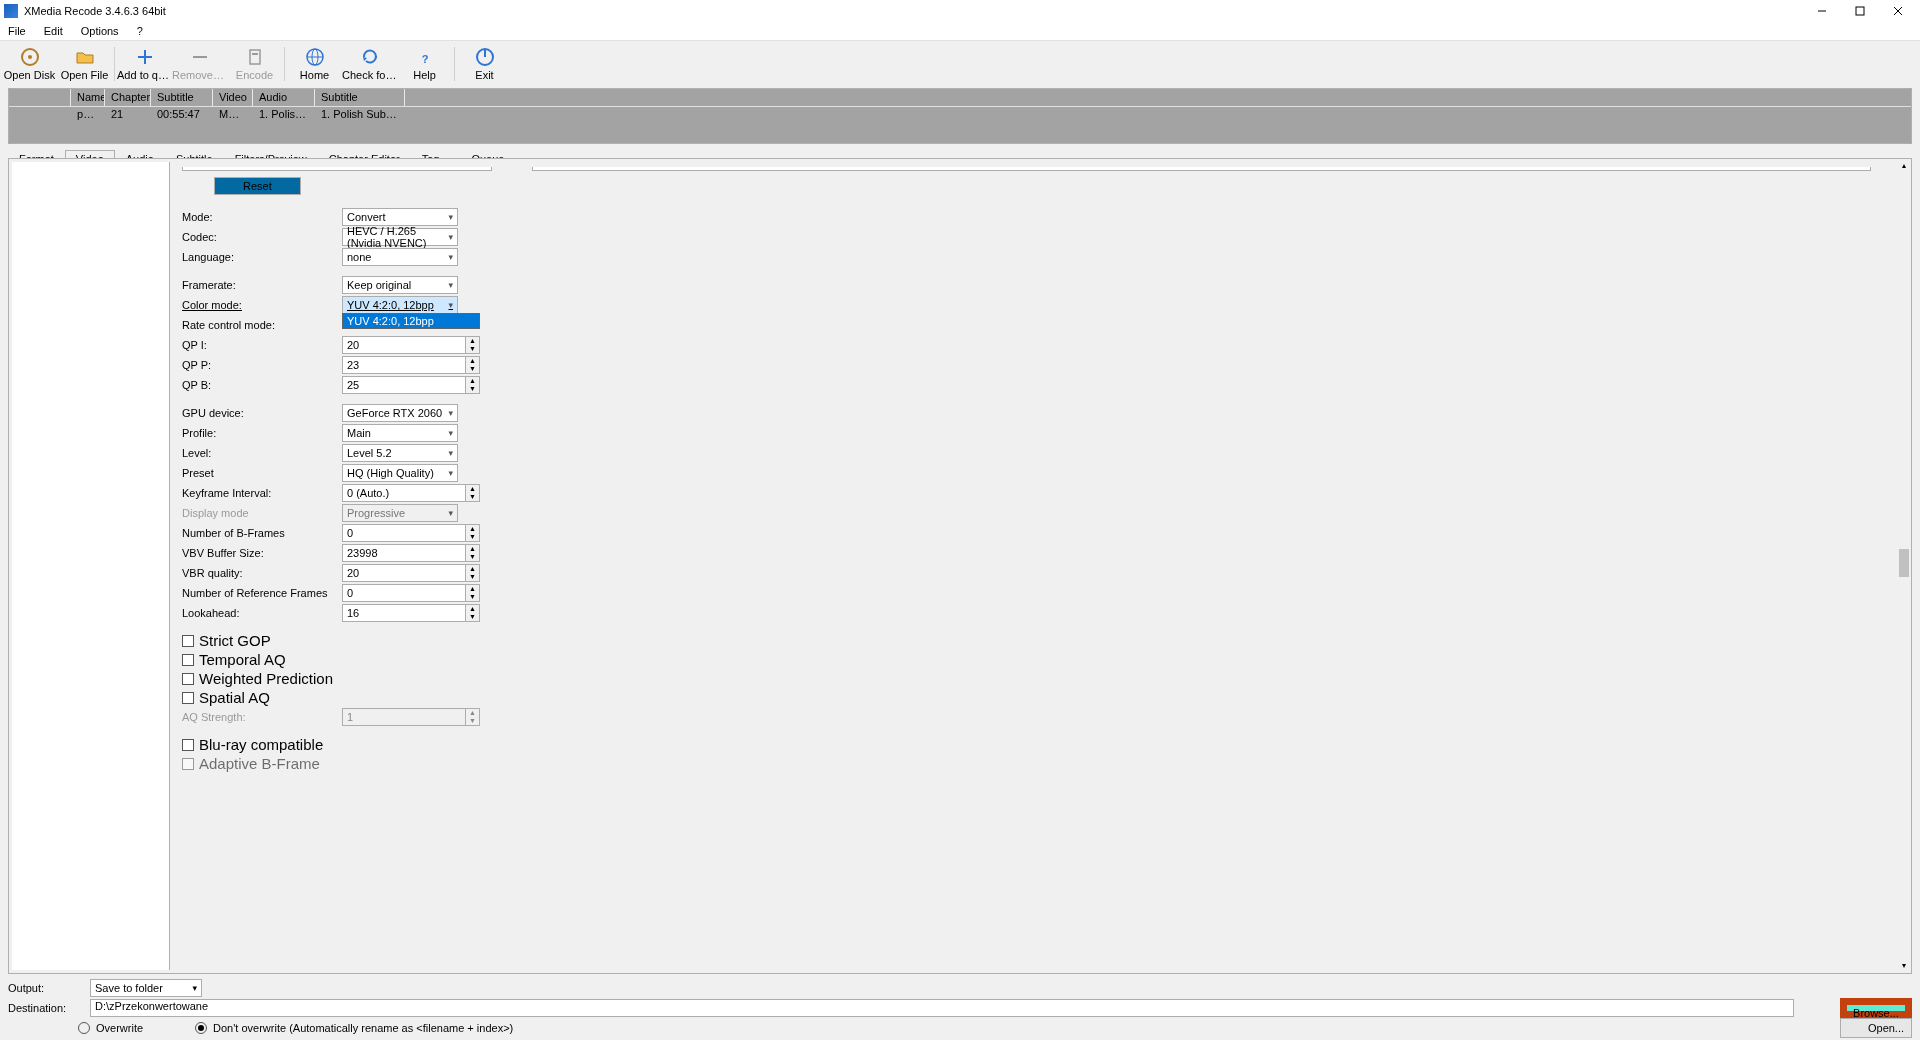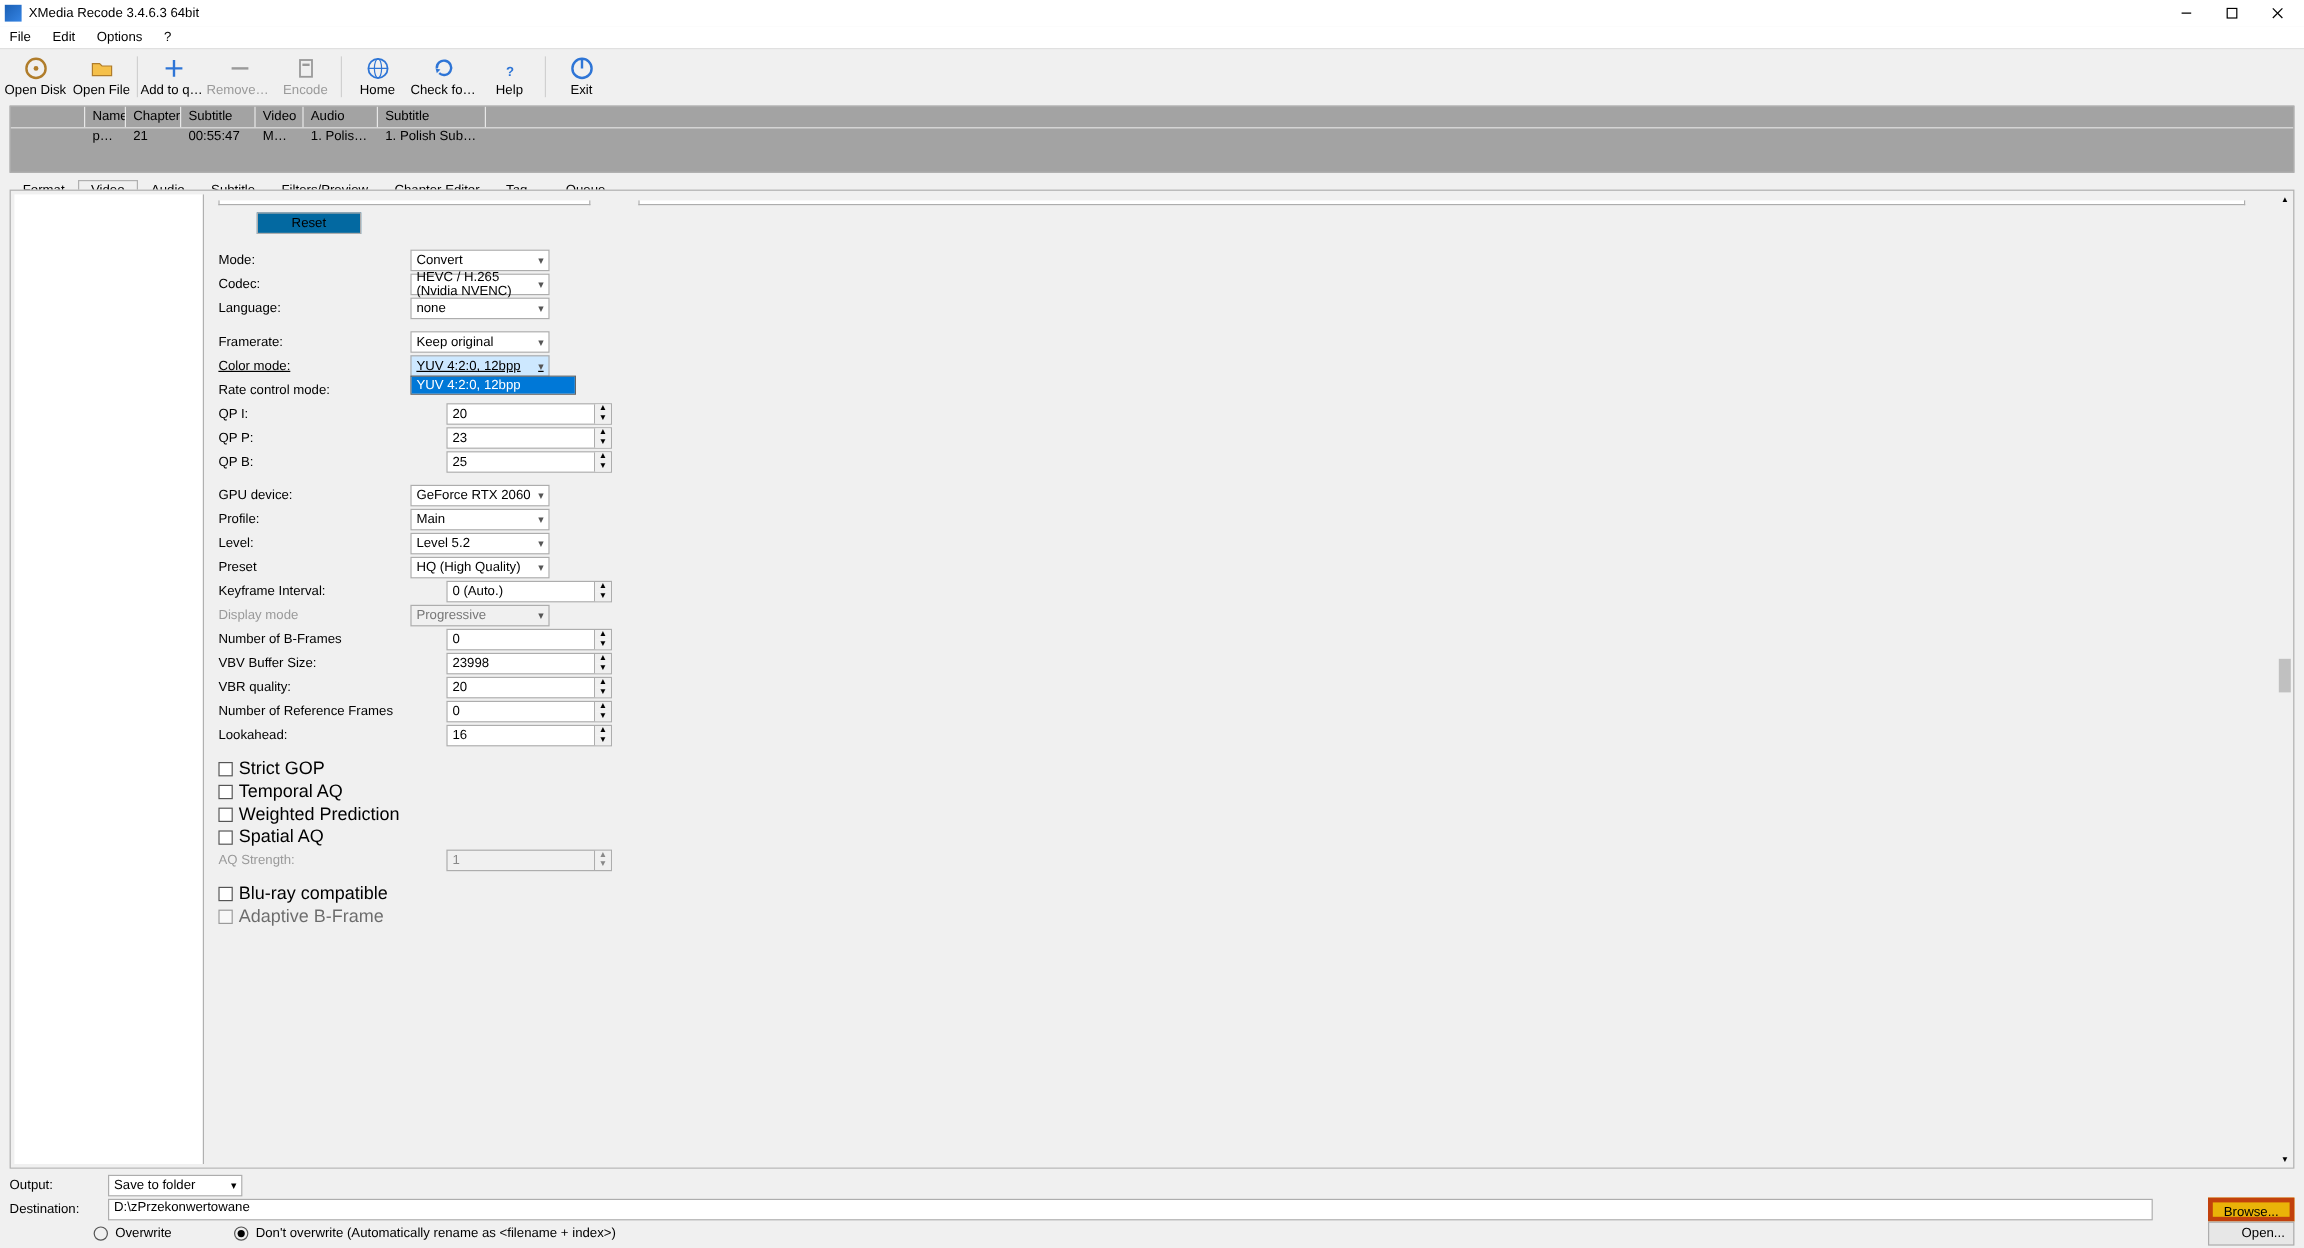--- a/index.html
+++ b/index.html
@@ -56,41 +56,41 @@
 .reset-wrap { margin: 4px 0 12px 0; }
 .btn { border:1px solid #adadad; background: #0369a1; padding: 2px 28px; cursor:pointer; font-size:11px; display:inline-block;margin-left:32px;}
 .row { display:flex; align-items:center; height:20px; margin-bottom:0; }
 .row .lbl { width:160px; font-size:11px; }
 .row .lbl.disabled { color:#9a9a9a; }
 .gap {height:8px;}
 .combo { width:116px; height:18px; border:1px solid #adadad; background:#fff; display:flex; align-items:center; padding:0 4px; position:relative; cursor:pointer;}
 .combo .caret { margin-left:auto; font-size:9px; color:#555;}
 .combo.disabled { background:#f0f0f0; color:#777;}
 .combo.open-sel { background:#cde8ff; }
-.spin { width:138px; height:18px; border:1px solid #adadad; background:#fff; display:flex; align-items:center; padding:0 4px; position:relative;margin-left:30px; }
+.spin { width:138px; height:18px; border:1px solid #adadad; background:#fff; display:flex; align-items:center; padding:0 4px; position:relative; }
 .spin .spinbtns { position:absolute; right:0; top:0; bottom:0; width:14px; border-left:1px solid #adadad; display:flex; flex-direction:column;}
 .spin .sb { flex:1; font-size:7px; text-align:center; line-height:7px; background:#f0f0f0; cursor:pointer;}
 .spin .sval { font-size:11px; }
 .chk-row { display:flex; align-items:center; height:19px; gap:5px; }
 .chk { width:12px; height:12px; border:1px solid #555; background:#fff; display:inline-block;}
 .chk-label { font-size:15px;}
 
 
 .dropdown-open { position:absolute; z-index:20; width:138px; border:1px solid #646464; background:#fff;}
 .dropdown-open .opt { padding:1px 4px; font-size:11px;}
 .dropdown-open .opt.hl { background:#0078d7; color:#fff;}
 
 
 .bottombar { position:absolute; left:0; right:0; bottom:0; height:66px; background:#f0f0f0; padding:4px 8px 2px 8px; }
 .brow { display:flex; align-items:center; height:20px; gap:20px;}
 .blbl { width:62px; font-size:11px;}
 .bcombo { width:112px; height:18px; border:1px solid #adadad; background:#fff; display:flex; align-items:center; padding:0 4px; cursor:pointer;}
 .bcombo .caret { margin-left:auto; font-size:9px;}
 .dest-input { flex:1; height:18px; border:1px solid #adadad; background:#fff; padding:0 4px; font-size:11px;}
-.browse-btn { width:72px; height:20px; border:4px solid #c2410c; background:#eab308; cursor:pointer; font-size:11px; text-align:center; line-height:16px;}
+.browse-btn { width:72px; height:20px; border:7px solid #c2410c; background:#5eead4; cursor:pointer; font-size:11px; text-align:center; line-height:16px;}
 .open-btn { width:72px; height:20px; border:1px solid #adadad; background:#e7e7e7; cursor:pointer; font-size:11px; text-align:center; line-height:18px;padding-left:20px;}
 .radio-row { display:flex; align-items:center; gap:6px; margin-left:70px; height:18px;}
 .radio { width:12px; height:12px; border:1px solid #555; border-radius:50%; display:inline-flex; align-items:center; justify-content:center;}
 .radio.checked::after { content:""; width:6px; height:6px; background:#000; border-radius:50%;}
 
 svg { display:block; }
 </style>
 </head>
 <body>
 

